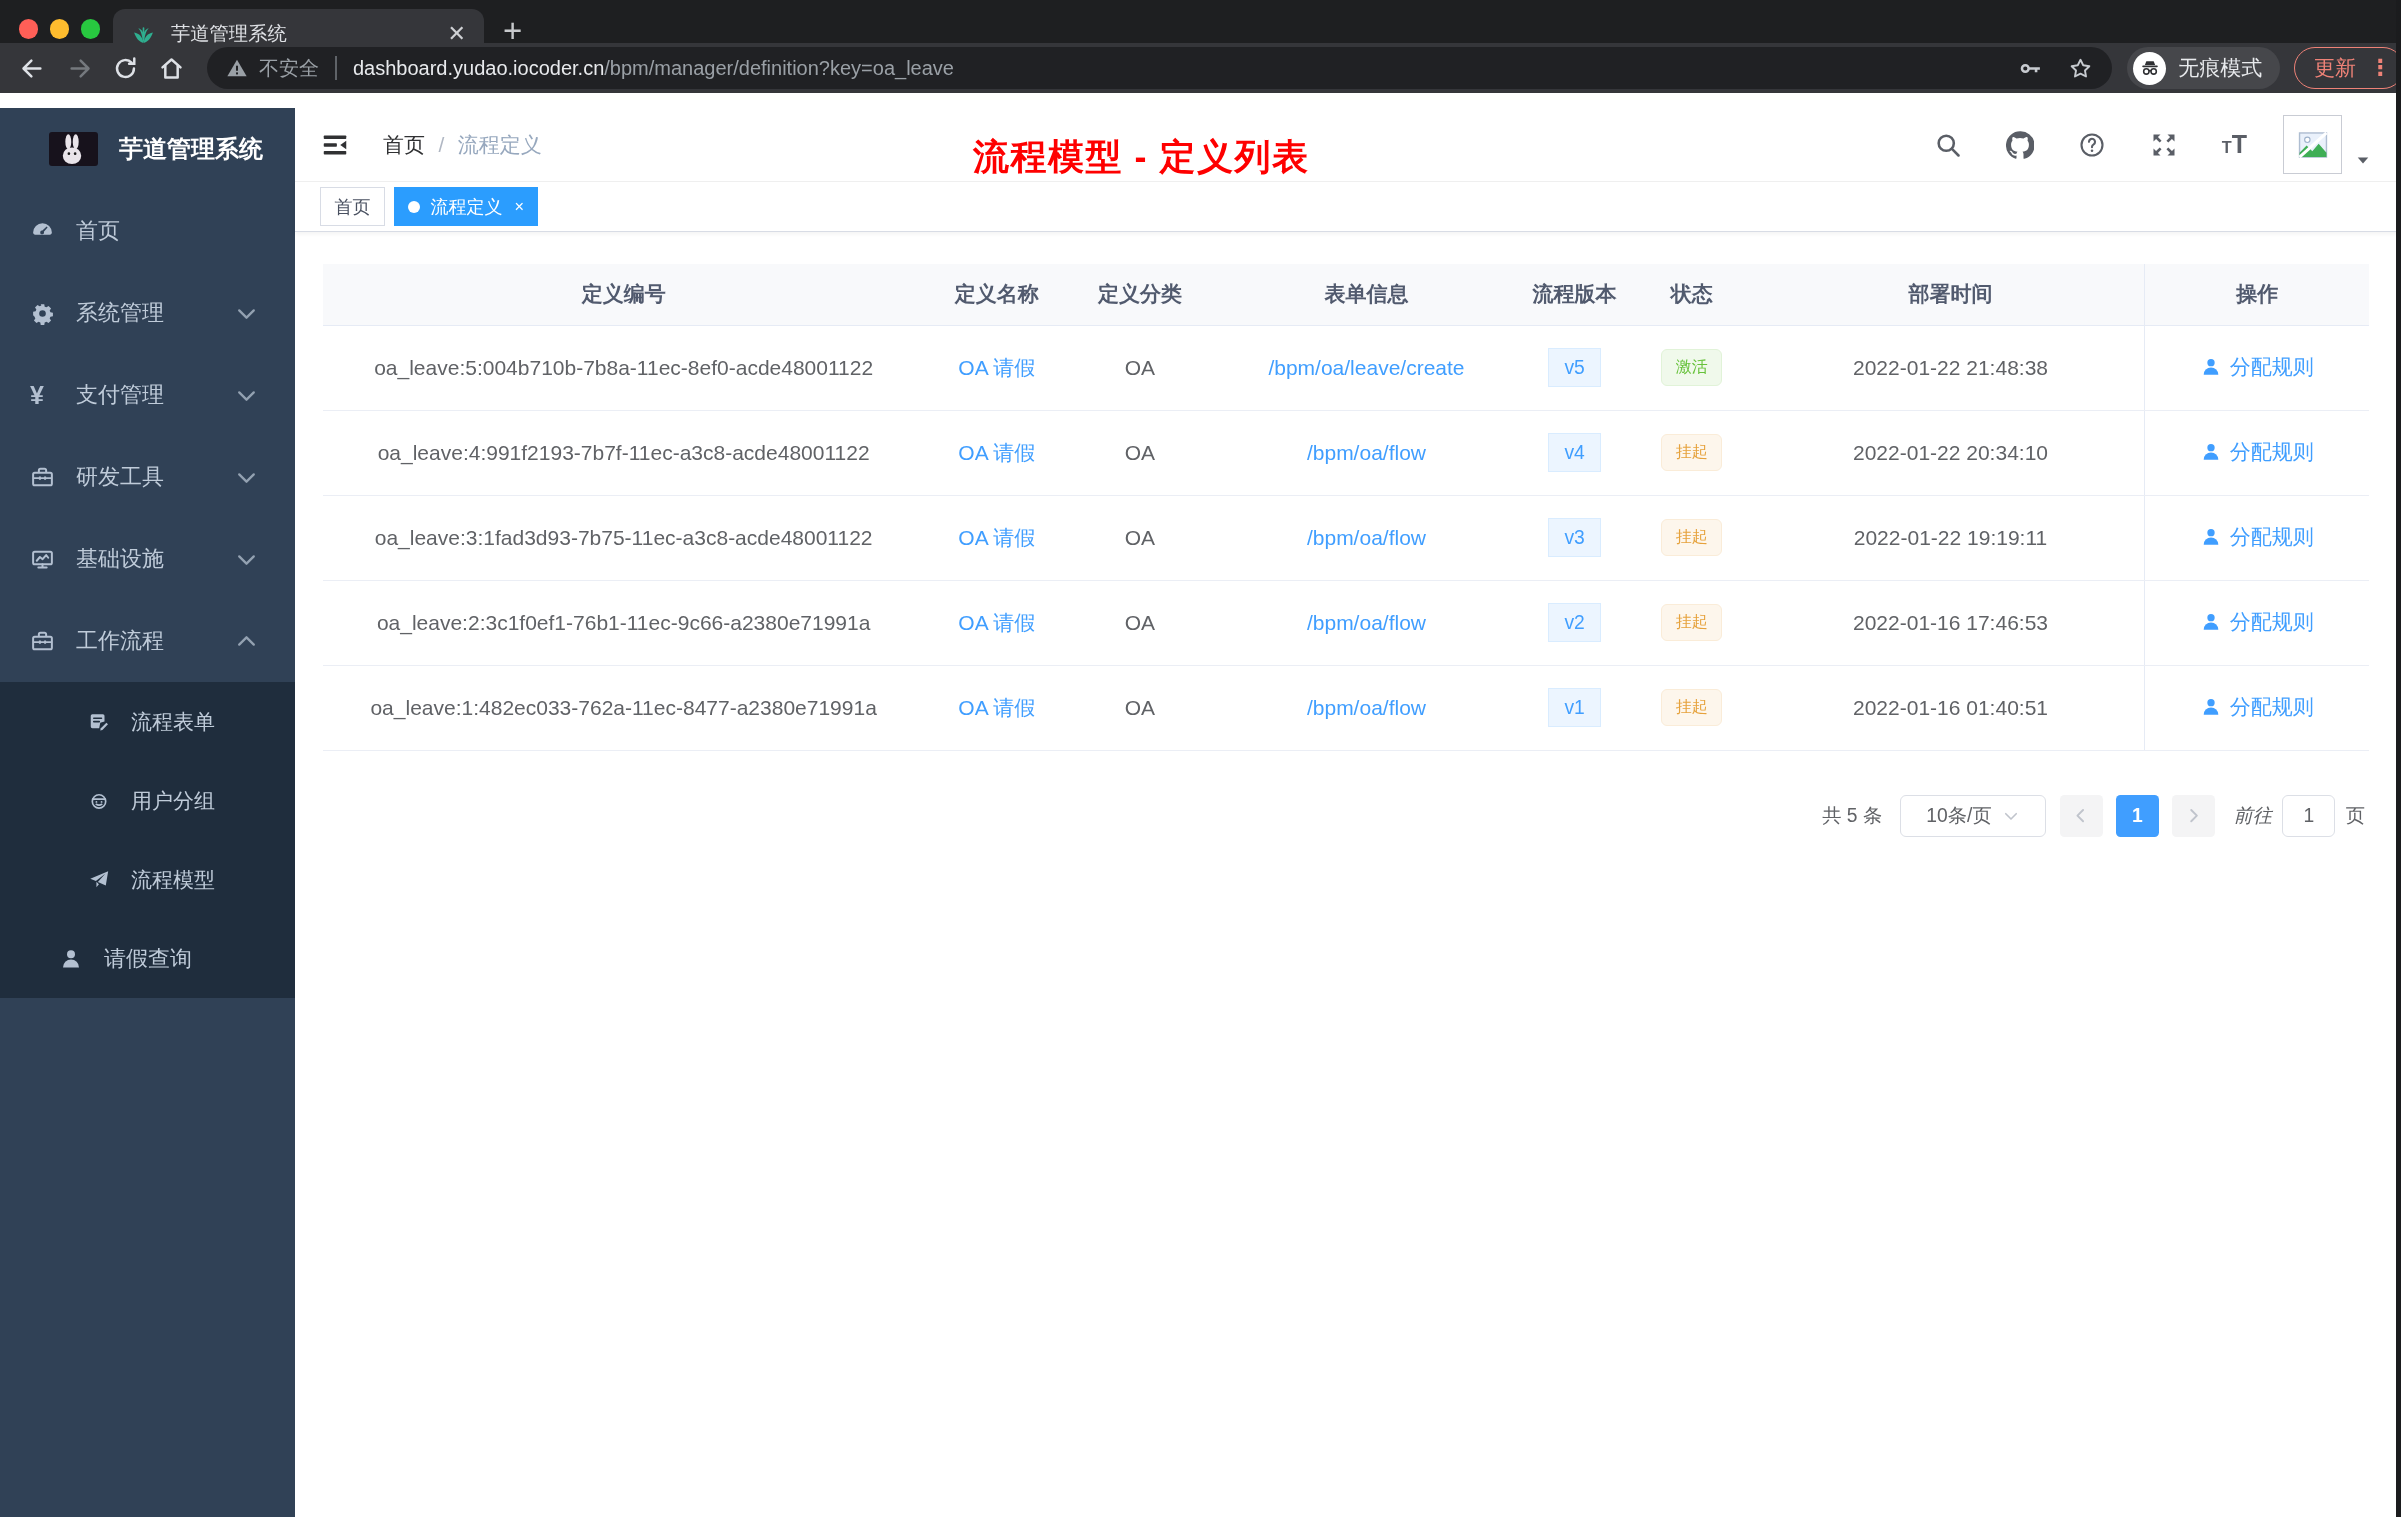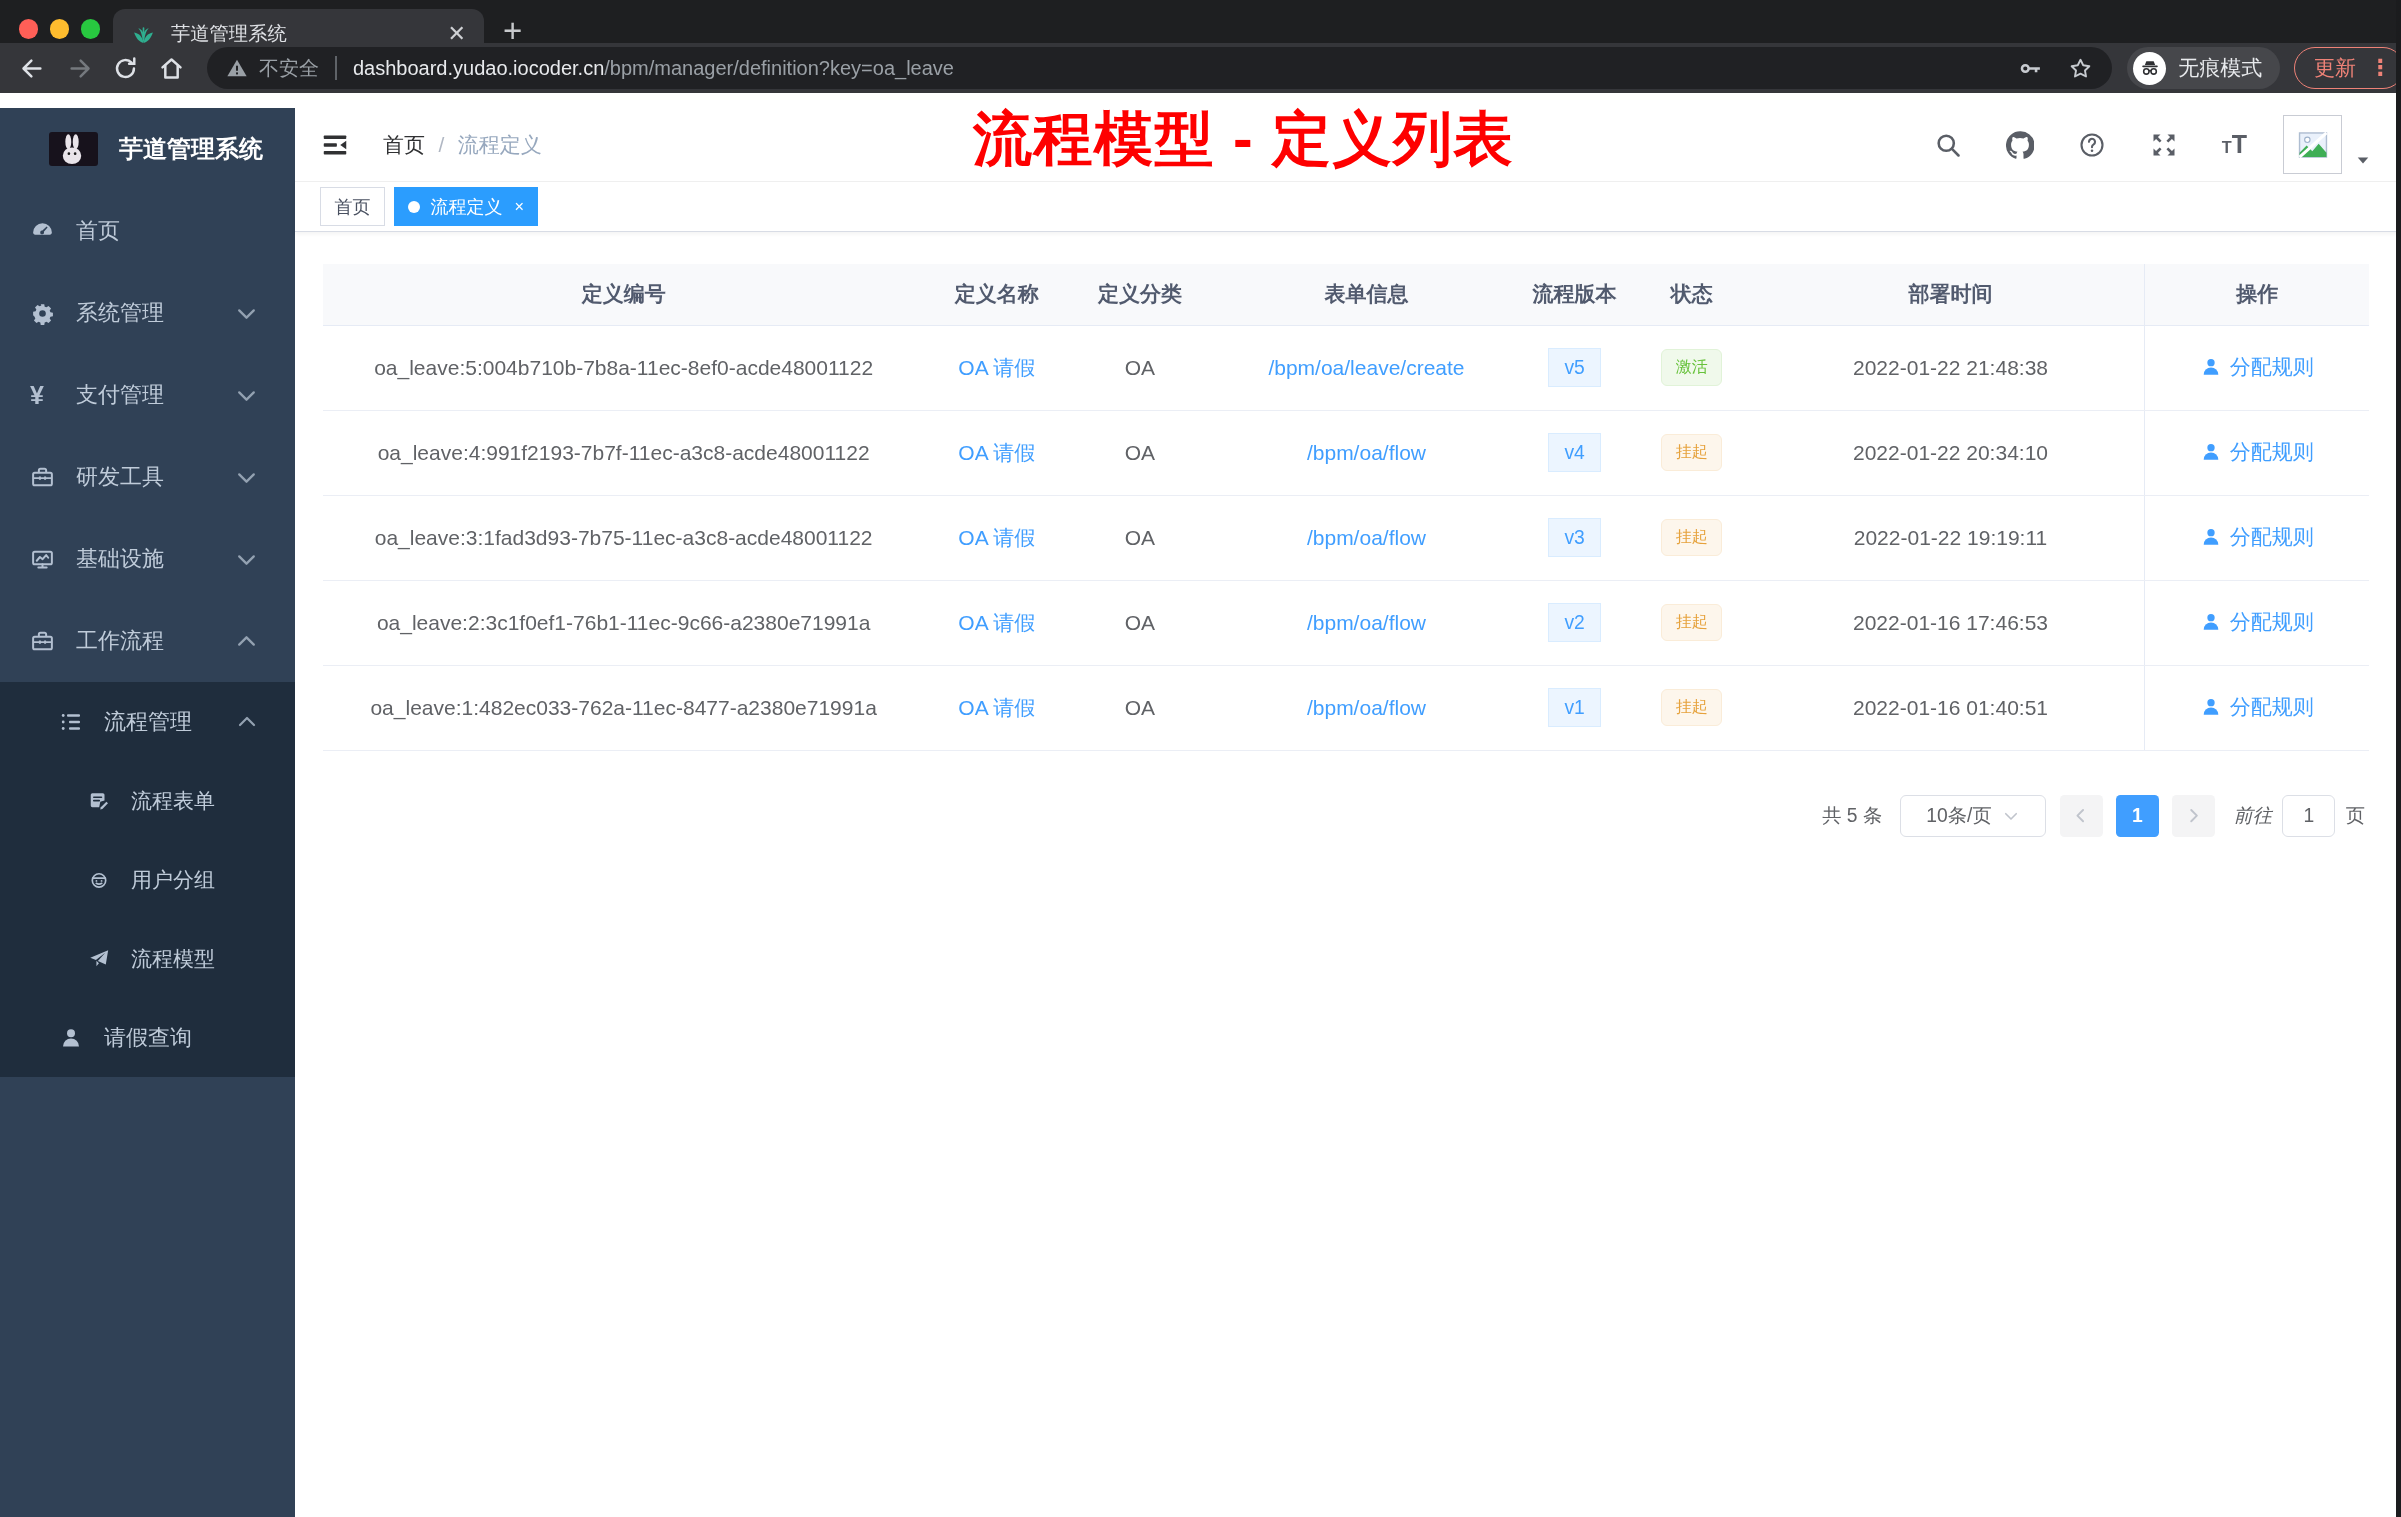--- a/index.html
+++ b/index.html
@@ -79,21 +79,21 @@
   .crumb .c2 { color:#97a8be; }
   .nav-right { margin-left:auto; display:flex; align-items:center; padding-right:30px; }
   .nav-right .tool { width:28px; height:28px; color:#5a5e66; margin-left:44px; flex:none; }
   .fontsize { font-weight:bold; color:#4a4e56; font-size:25px; width:auto !important; height:auto !important; line-height:1; }
   .fontsize .small-t { font-size:16.3px; }
   .avatar-box { width:59px; height:59px; border:1.5px solid #c9ccd4; background:#fff; margin-left:36px;
                 display:flex; align-items:center; justify-content:center; }
   .avatar-box .ic { width:34px; height:34px; }
   .avatar-caret { width:18px; height:18px; color:#5a5e66; margin:30px 0 0 12px; }
 
-  .annotation { position:absolute; left:973px; top:100px; font-size:59px; font-weight:bold;
+  .annotation { position:absolute; left:973px; top:133px; font-size:36px; font-weight:bold;
                 letter-spacing:1.5px; white-space:nowrap; z-index:10; }
 
   
   .tagsbar { position:absolute; left:295px; top:182px; width:2107px; height:50px; background:#fff;
              border-bottom:0.7px solid #d8dce5; box-shadow:0 1.5px 4.5px rgba(0,0,0,.05);
              display:flex; align-items:center; padding-left:25px; }
   .tag { height:39px; display:flex; align-items:center; padding:0 13.4px; font-size:18px;
          border:0.7px solid #d8dce5; background:#fff; color:#495060; margin-right:9px; cursor:pointer; }
   .tag.active { background:#2b9dfe; border-color:#2b9dfe; color:#fff; }
   .tag .dot { width:12px; height:12px; border-radius:50%; background:#fff; margin-right:10.4px; }
@@ -302,38 +302,20 @@
         </span>
   </div>
       <div class="side-item lvl1">
     <span class="ic">
           <svg viewBox="0 0 24 24" fill="none" stroke="currentColor" stroke-width="1.9" stroke-linejoin="round">
             <rect x="3" y="7.5" width="18" height="12" rx="1.5"></rect>
             <path d="M8.5 7.5V5.2a1.5 1.5 0 011.5-1.5h4a1.5 1.5 0 011.5 1.5v2.3M3 12.6h18M9.5 11v3.2M14.5 11v3.2"></path>
           </svg>
         </span>
     <span class="lbl">工作流程</span>
-    <span class="arrow ic up">
-          <svg viewBox="0 0 24 24" fill="none" stroke="currentColor" stroke-width="2.2" stroke-linecap="round" stroke-linejoin="round">
-            <path d="M5 9l7 7 7-7"></path>
-          </svg>
-        </span>
-  </div>
-      <div class="side-item lvl2 dark">
-    <span class="ic">
-          <svg viewBox="0 0 24 24" fill="currentColor">
-            <circle cx="4.2" cy="5.5" r="1.4"></circle>
-            <circle cx="4.2" cy="12" r="1.4"></circle>
-            <circle cx="4.2" cy="18.5" r="1.4"></circle>
-            <rect x="8" y="4.2" width="13" height="2.6" rx="1"></rect>
-            <rect x="10" y="10.7" width="11" height="2.6" rx="1"></rect>
-            <rect x="10" y="17.2" width="11" height="2.6" rx="1"></rect>
-          </svg>
-        </span>
-    <span class="lbl">流程管理</span>
     <span class="arrow ic up">
           <svg viewBox="0 0 24 24" fill="none" stroke="currentColor" stroke-width="2.2" stroke-linecap="round" stroke-linejoin="round">
             <path d="M5 9l7 7 7-7"></path>
           </svg>
         </span>
   </div>
       <div class="side-item lvl3 dark">
     <span class="ic">
           <svg viewBox="0 0 24 24">
             <path fill="currentColor" d="M4.8 3.5h11.4a1.8 1.8 0 011.8 1.8v6.2l-4.6 1.2-1.2 6.1H4.8A1.8 1.8 0 013 17V5.3a1.8 1.8 0 011.8-1.8z"></path>

